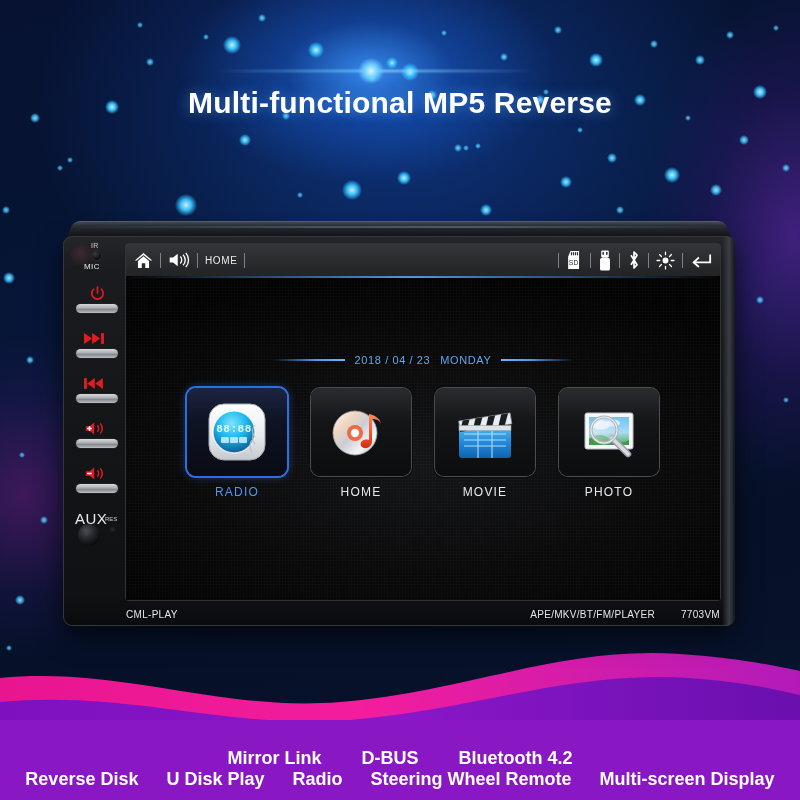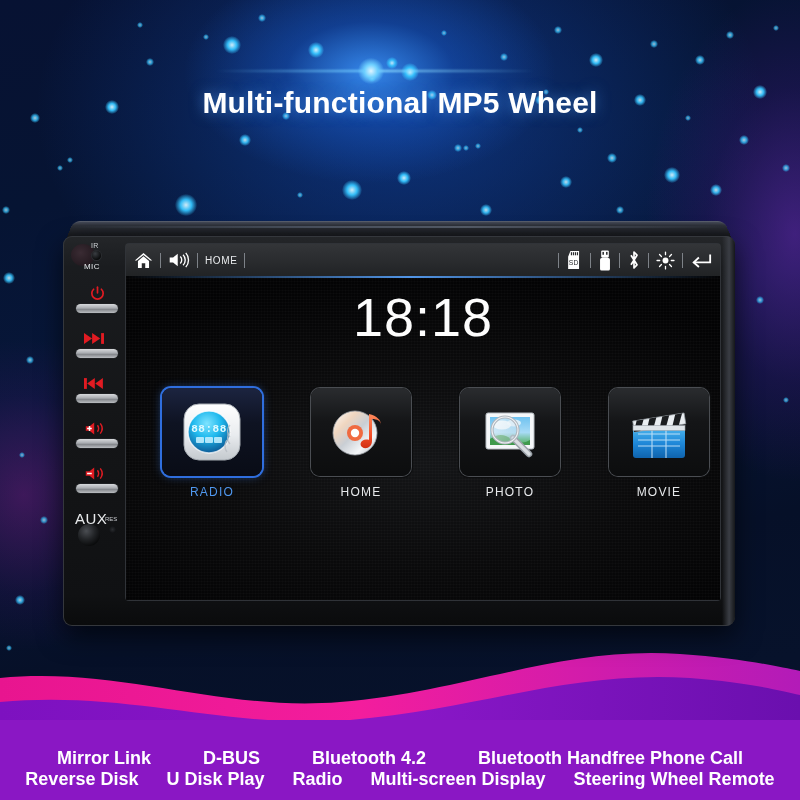--- a/index.html
+++ b/index.html
@@ -150,21 +150,21 @@
     color:#fdfdfd; font-size:54px; font-weight:400; letter-spacing:1px; line-height:1;}
   .dateline{ position:absolute; left:0; top:78px; width:594px;
     display:flex; align-items:center; justify-content:center; gap:10px; }
   .dl-rule{ width:72px; height:2px;
     background:linear-gradient(90deg,rgba(50,110,200,0),#4f9bf0 60%,#6fb4ff 100%); }
   .dl-rule.r{ background:linear-gradient(270deg,rgba(50,110,200,0),#4f9bf0 60%,#6fb4ff 100%); }
   .dl-txt{ color:#5fa6ef; font-size:11px; letter-spacing:.6px; }
 
   .apps{ position:absolute; left:0; top:112px; width:594px;
     display:flex; justify-content:center; gap:32px; }
-  .app{ width:92px; display:flex; flex-direction:column; align-items:center;margin-left:25px; }
+  .app{ width:92px; display:flex; flex-direction:column; align-items:center; }
   .app-tile{
     width:100px; height:88px; border-radius:9px; position:relative;
     background:linear-gradient(180deg,#2a2c2f 0%, #141517 38%, #0c0d0e 100%);
     box-shadow:0 0 0 1px #4a4d52, 0 0 0 2px #0c0d0e;
     display:flex; align-items:center; justify-content:center;
   }
   .app.selected .app-tile{
     background:linear-gradient(180deg,#1c2440 0%, #0e1322 40%, #090c16 100%);
     box-shadow:0 0 0 2px #2f6ede, 0 0 10px rgba(60,130,245,.55);
   }
@@ -176,21 +176,21 @@
   }
   .ft-right{ margin-left:auto; display:flex; gap:26px; }
 
   
   #features{
     position:absolute; left:0; bottom:0; width:800px; padding:6px 0 10px;
     color:#fff; text-align:center;
   }
   .feat-row{ display:flex; justify-content:center; align-items:baseline; }
   .feat{ font-size:18px; font-weight:bold; white-space:nowrap; }
-  .feat-row.r1 .feat{ margin:0 26px; }
+  .feat-row.r1 .feat{ margin:0 20px; }
   .feat-row.r2 .feat{ margin:0 14px; }
 </style>
 </head>
 <body>
 
 <div id="bg">
   <div class="bg-base"></div>
   <div class="haze-r"></div>
   <div class="haze-l"></div>
   <div id="bokeh">
@@ -272,21 +272,21 @@
         <stop offset="50%" stop-color="#8a17c8"></stop>
         <stop offset="100%" stop-color="#6a0fae"></stop>
       </linearGradient>
     </defs>
     <path d="M0,108 C120,96 220,142 340,132 C470,121 560,76 680,84 C740,88 775,96 800,101 L800,230 L0,230 Z" fill="url(#gpink)"></path>
     <path d="M0,132 C130,120 230,160 350,150 C480,139 570,100 690,108 C745,112 778,120 800,125 L800,230 L0,230 Z" fill="url(#gpurp)"></path>
     <rect x="0" y="150" width="800" height="80" fill="#8a17c4"></rect>
   </svg>
 </div>
 
-<div id="title">Multi-functional MP5 Wheel</div>
+<div id="title">Multi-functional MP5 Reverse</div>
 
 <div id="device">
   <div class="dev-lip"></div>
   <div class="dev-body"></div>
   <div class="dev-right-edge"></div>
 
   <div class="ctrl-col">
     <div class="ir-dark"></div>
     <div class="ir-lbl">IR</div>
     <div class="ir-dot"></div>
@@ -422,22 +422,27 @@
         <svg width="22" height="16" viewBox="0 0 24 16" fill="none" stroke="#fff" stroke-width="2" stroke-linecap="square" stroke-linejoin="miter">
           <path d="M22 3 L22 10.5 L5 10.5"></path>
           <polyline points="9,6 4,10.7 9,15"></polyline>
         </svg>
       </div>
     </div>
 
     <div class="lcd">
       <div class="lcd-top-glow"></div>
 
-      <div class="clock">18:18</div>
-
+
+      <div class="dateline">
+        <div class="dl-rule"></div>
+        <div class="dl-txt">2018 / 04 / 23</div>
+        <div class="dl-txt">MONDAY</div>
+        <div class="dl-rule r"></div>
+      </div>
 
       <div class="apps">
 
         <div class="app selected">
           <div class="app-tile">
             <svg width="66" height="66" viewBox="0 0 66 66">
               <defs>
                 <linearGradient id="radbod" x1="0" y1="0" x2="0" y2="1">
                   <stop offset="0%" stop-color="#ffffff"></stop>
                     <stop offset="55%" stop-color="#e9ecef"></stop>
@@ -491,48 +496,20 @@
               <path d="M41 15 C49 17 53 21 53 26 C53 22 49 20 44 20 L44 42 C44 48 38 51 34 48 C31 45.5 33 41 38 40.6 C39.8 40.4 41 40.8 41 40.8 Z" fill="url(#noteg)"></path>
             </svg>
           </div>
           <div class="app-lbl">HOME</div>
         </div>
 
         <div class="app">
           <div class="app-tile">
             <svg width="66" height="66" viewBox="0 0 66 66">
               <defs>
-                <linearGradient id="skyg" x1="0" y1="0" x2="0" y2="1">
-                  <stop offset="0%" stop-color="#6fc2f0"></stop>
-                    <stop offset="55%" stop-color="#a8dbf6"></stop>
-                  <stop offset="100%" stop-color="#4fae58"></stop>
-                </linearGradient>
-                <linearGradient id="lensg" x1="0" y1="0" x2="1" y2="1">
-                  <stop offset="0%" stop-color="#ffffff" stop-opacity=".65"></stop>
-                  <stop offset="100%" stop-color="#bcd6e6" stop-opacity=".35"></stop>
-                </linearGradient>
-              </defs>
-              <rect x="9" y="14" width="48" height="36" rx="2" fill="#f5f7f9" stroke="#b9bfc5" stroke-width="1"></rect>
-              <rect x="13" y="18" width="40" height="28" fill="url(#skyg)"></rect>
-              <ellipse cx="25" cy="26" rx="9" ry="4.5" fill="#ffffff" opacity=".85"></ellipse>
-              <ellipse cx="37" cy="24" rx="7" ry="3.4" fill="#ffffff" opacity=".7"></ellipse>
-              <path d="M13 40 Q24 32 34 40 Q44 47 53 41 L53 46 L13 46 Z" fill="#3f9a4c"></path>
-              <line x1="36" y1="39" x2="52" y2="55" stroke="#9aa1a8" stroke-width="6.5" stroke-linecap="round"></line>
-              <line x1="36" y1="39" x2="52" y2="55" stroke="#d9dde1" stroke-width="3.4" stroke-linecap="round"></line>
-              <circle cx="28" cy="31" r="13" fill="url(#lensg)" stroke="#aeb5bc" stroke-width="3.2"></circle>
-              <circle cx="28" cy="31" r="13" fill="none" stroke="#eff2f5" stroke-width="1.1"></circle>
-            </svg>
-          </div>
-          <div class="app-lbl">PHOTO</div>
-        </div>
-
-        <div class="app">
-          <div class="app-tile">
-            <svg width="66" height="66" viewBox="0 0 66 66">
-              <defs>
                 <linearGradient id="clapb" x1="0" y1="0" x2="0" y2="1">
                   <stop offset="0%" stop-color="#4fb9ef"></stop>
                     <stop offset="55%" stop-color="#1e87d8"></stop>
                   <stop offset="100%" stop-color="#0f63ad"></stop>
                 </linearGradient>
               </defs>
               <rect x="7" y="27" width="52" height="32" rx="3" fill="url(#clapb)"></rect>
               <g stroke="#cfe9fb" stroke-width="1.1" opacity=".85">
                 <path d="M12 35 H54"></path>
                   <path d="M12 41 H54"></path>
@@ -546,33 +523,67 @@
                 <polygon points="24,18 31,18 26,29 19.5,29" fill="#1b1d20"></polygon>
                 <polygon points="37,18 44,18 39,29 32.5,29" fill="#1b1d20"></polygon>
                 <polygon points="50,18 57,18 52,29 45.5,29" fill="#1b1d20"></polygon>
               </g>
               <rect x="7" y="26.5" width="52" height="5" fill="#dfe4e9" stroke="#9aa1a8" stroke-width=".6"></rect>
             </svg>
           </div>
           <div class="app-lbl">MOVIE</div>
         </div>
 
+        <div class="app">
+          <div class="app-tile">
+            <svg width="66" height="66" viewBox="0 0 66 66">
+              <defs>
+                <linearGradient id="skyg" x1="0" y1="0" x2="0" y2="1">
+                  <stop offset="0%" stop-color="#6fc2f0"></stop>
+                    <stop offset="55%" stop-color="#a8dbf6"></stop>
+                  <stop offset="100%" stop-color="#4fae58"></stop>
+                </linearGradient>
+                <linearGradient id="lensg" x1="0" y1="0" x2="1" y2="1">
+                  <stop offset="0%" stop-color="#ffffff" stop-opacity=".65"></stop>
+                  <stop offset="100%" stop-color="#bcd6e6" stop-opacity=".35"></stop>
+                </linearGradient>
+              </defs>
+              <rect x="9" y="14" width="48" height="36" rx="2" fill="#f5f7f9" stroke="#b9bfc5" stroke-width="1"></rect>
+              <rect x="13" y="18" width="40" height="28" fill="url(#skyg)"></rect>
+              <ellipse cx="25" cy="26" rx="9" ry="4.5" fill="#ffffff" opacity=".85"></ellipse>
+              <ellipse cx="37" cy="24" rx="7" ry="3.4" fill="#ffffff" opacity=".7"></ellipse>
+              <path d="M13 40 Q24 32 34 40 Q44 47 53 41 L53 46 L13 46 Z" fill="#3f9a4c"></path>
+              <line x1="36" y1="39" x2="52" y2="55" stroke="#9aa1a8" stroke-width="6.5" stroke-linecap="round"></line>
+              <line x1="36" y1="39" x2="52" y2="55" stroke="#d9dde1" stroke-width="3.4" stroke-linecap="round"></line>
+              <circle cx="28" cy="31" r="13" fill="url(#lensg)" stroke="#aeb5bc" stroke-width="3.2"></circle>
+              <circle cx="28" cy="31" r="13" fill="none" stroke="#eff2f5" stroke-width="1.1"></circle>
+            </svg>
+          </div>
+          <div class="app-lbl">PHOTO</div>
+        </div>
+
       </div>
     </div>
   </div>
 
+  <div class="dev-footer">
+    <span>CML-PLAY</span>
+    <span class="ft-right">
+      <span>APE/MKV/BT/FM/PLAYER</span>
+      <span>7703VM</span>
+    </span>
+  </div>
 </div>
 
 <div id="features">
   <div class="feat-row r1">
     <span class="feat">Mirror Link</span>
     <span class="feat">D-BUS</span>
     <span class="feat">Bluetooth 4.2</span>
-    <span class="feat">Bluetooth Handfree Phone Call</span>
   </div>
   <div class="feat-row r2">
     <span class="feat">Reverse Disk</span>
     <span class="feat">U Disk Play</span>
     <span class="feat">Radio</span>
+    <span class="feat">Steering Wheel Remote</span>
     <span class="feat">Multi-screen Display</span>
-    <span class="feat">Steering Wheel Remote</span>
   </div>
 </div>
 
 </body></html>

